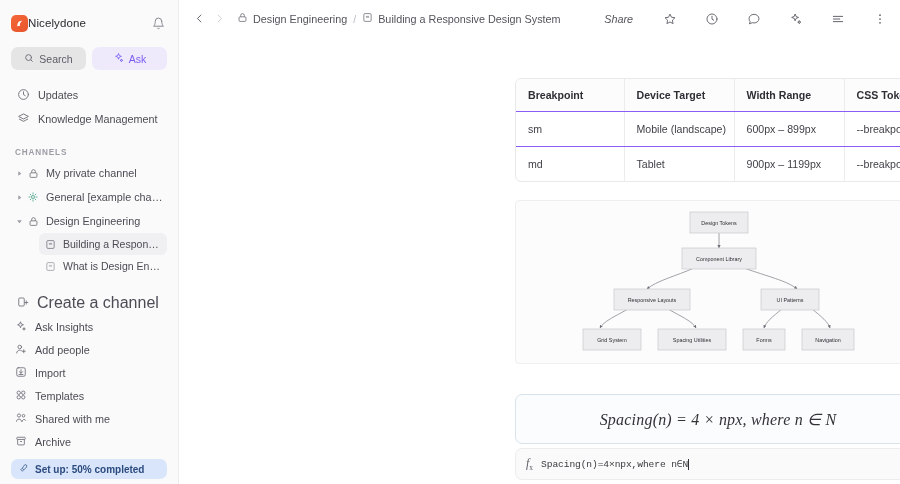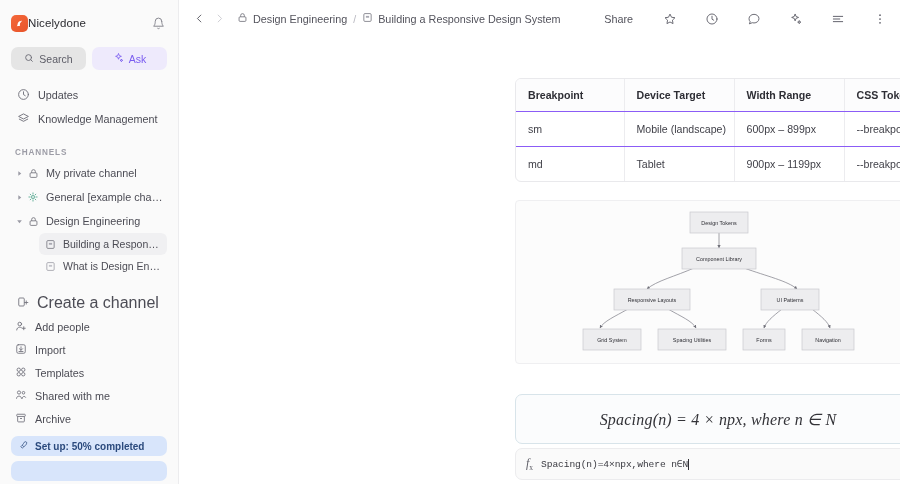--- a/index.html
+++ b/index.html
@@ -99,21 +99,21 @@
   .topbar {
     height:37px; flex:0 0 37px;
     display:flex; align-items:center;
     padding: 0 12px 0 10px;
     background:#ffffff;
   }
   .nav-arrow { width:20px; height:20px; display:flex; align-items:center; justify-content:center; cursor:pointer; }
   .crumbs { display:flex; align-items:center; gap:5px; margin-left:8px; }
   .crumb { display:flex; align-items:center; gap:5px; font-size:10.8px; color:#53535c; cursor:pointer; }
   .crumb-sep { color:#b8b8c0; font-size:10.5px; margin: 0 1px; }
-  .top-right { margin-left:auto; display:flex; align-items:center; gap:26px; }
+  .top-right { margin-left:auto; display:flex; align-items:center; gap:26px;font-style:italic; }
   .share-btn { font-size:10.8px; color:#53535c; cursor:pointer; padding: 2px 3px; }
   .ticon { width:16px; height:16px; display:flex; align-items:center; justify-content:center; cursor:pointer; }
 
   .doc { flex:1; overflow:hidden; position:relative; background:#ffffff; }
 
   
   .tbl-wrap {
     position:absolute; left:336px; top:41px; width:405px;
     border:1px solid #e9e9ec; border-radius:6px;
     background:#fff; overflow:hidden;
@@ -311,20 +311,29 @@
           <svg width="12" height="12" viewBox="0 0 24 24" fill="none" stroke="#6e6e78" stroke-width="1.7" stroke-linejoin="round">
             <rect x="3.5" y="4" width="11" height="16" rx="2"></rect>
               <path d="M18.5 9v8M14.5 13h8"></path>
           </svg>
         </span>
         <span>Create a channel</span>
       </div>
     </div>
 
     <div class="sb-bottom">
+      <div class="nav-item">
+        <span>
+          <svg width="12" height="12" viewBox="0 0 24 24" fill="none" stroke="#6e6e78" stroke-width="1.7" stroke-linejoin="round">
+            <path d="M11 3.6l1.6 4.3 4.3 1.6-4.3 1.6L11 15.4l-1.6-4.3L5.1 9.5l4.3-1.6z"></path>
+            <path d="M18 15.2l.7 1.9 1.9.7-1.9.7-.7 1.9-.7-1.9-1.9-.7 1.9-.7z"></path>
+          </svg>
+        </span>
+        <span>Ask Insights</span>
+      </div>
       <div class="nav-item">
         <span>
           <svg width="12" height="12" viewBox="0 0 24 24" fill="none" stroke="#6e6e78" stroke-width="1.7" stroke-linecap="round" stroke-linejoin="round">
             <circle cx="9.5" cy="8" r="3.6"></circle>
               <path d="M3.4 20c0-3.4 2.7-5.6 6.1-5.6 1.2 0 2.3.3 3.2.8"></path>
             <path d="M17.5 13.5v6M14.5 16.5h6"></path>
           </svg>
         </span>
         <span>Add people</span>
       </div>

